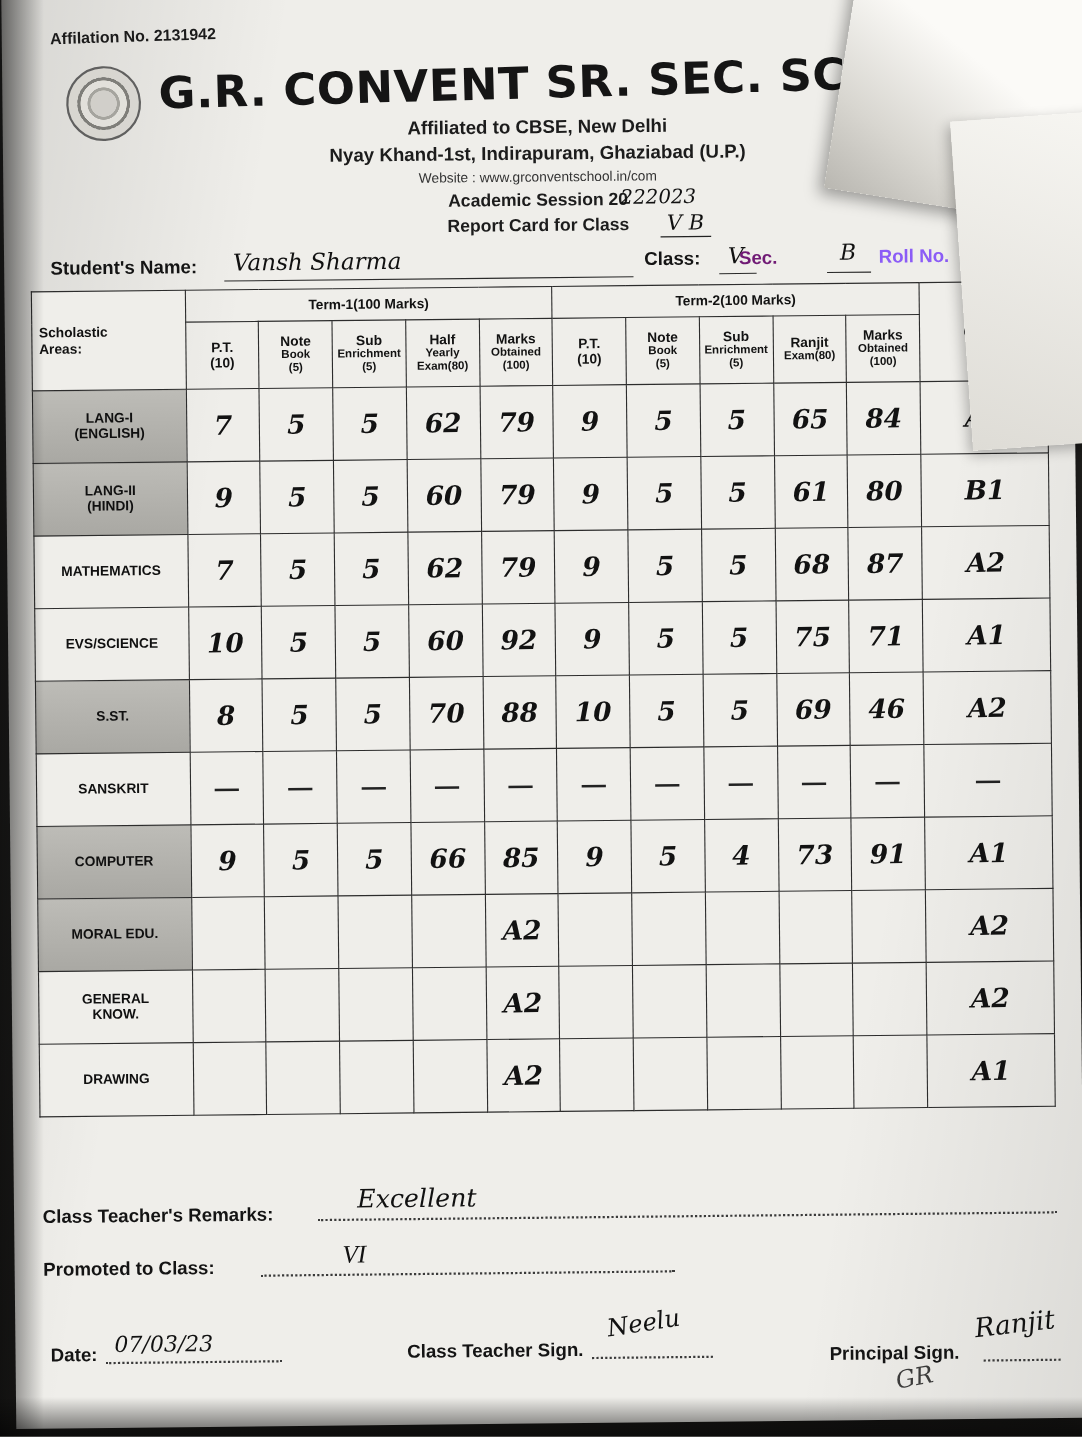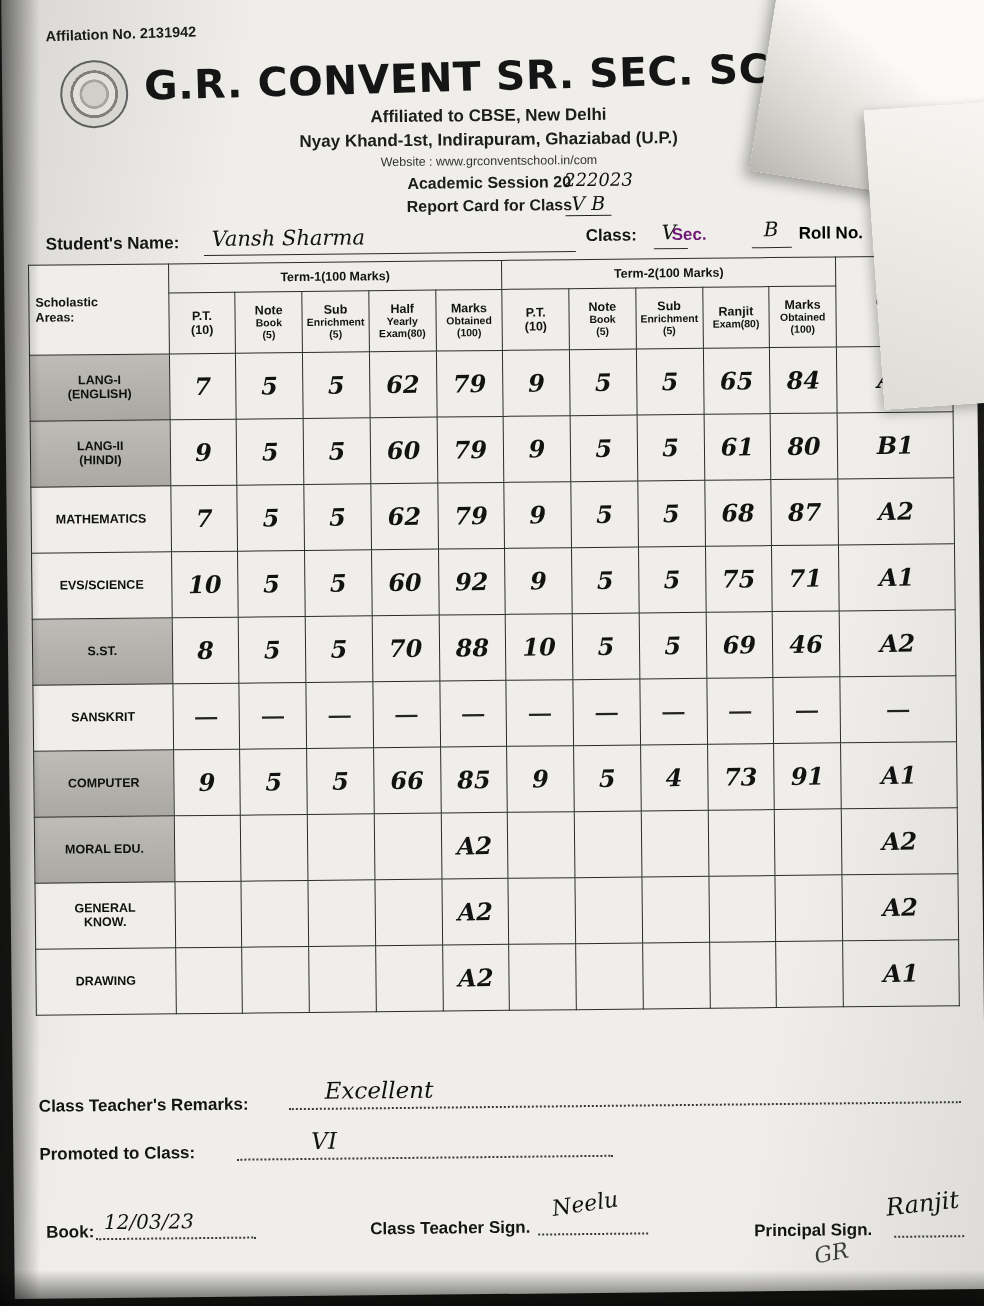--- a/index.html
+++ b/index.html
@@ -42,33 +42,33 @@
          transform:rotate(-1deg) scaleX(1.02);}
   .sub1{position:absolute;left:0;top:112px;width:972px;text-align:center;font-size:17px;color:#1c1c1c;font-weight:600;}
   .sub2{position:absolute;left:0;top:136px;width:972px;text-align:center;font-size:17px;color:#1c1c1c;font-weight:600;}
   .sub3{position:absolute;left:0;top:160px;width:972px;text-align:center;font-size:12.5px;color:#333;}
   .sub4{position:absolute;left:0;top:180px;width:972px;text-align:center;font-size:16px;color:#1c1c1c;font-weight:600;}
   .sub5{position:absolute;left:0;top:203px;width:972px;text-align:center;font-size:16px;color:#1c1c1c;font-weight:600;}
 
   .hand{font-family:"DejaVu Serif", serif;font-style:italic;color:#111;}
   .hw-session{position:absolute;left:561px;top:176px;font-size:18px;}
   .hw-class-top{position:absolute;left:562px;top:199px;font-size:19px;}
-  .u-line{border-bottom:1.3px solid #222;display:inline-block;padding:0 6px 1px 6px;}
+  .u-line{border-bottom:1.3px solid #222;display:inline-block;padding:0 6px 1px 6px;margin-left:35px;}
 
   
   .stu-label{position:absolute;left:42px;top:236px;font-size:17px;font-weight:600;color:#141414;}
   .stu-name{position:absolute;left:208px;top:230px;font-size:21px;}
   .stu-name-line{position:absolute;left:200px;top:258px;width:372px;border-bottom:1.4px solid #2a2a2a;}
   .cls-label{position:absolute;left:582px;top:233px;font-size:17px;font-weight:600;color:#141414;}
   .cls-val{position:absolute;left:658px;top:228px;font-size:20px;}
   .cls-line{position:absolute;left:650px;top:256px;width:34px;border-bottom:1.4px solid #2a2a2a;}
   .sec-label{position:absolute;left:668px;top:233px;font-size:17px;font-weight:600;color:#701a75;}
   .sec-val{position:absolute;left:760px;top:226px;font-size:20px;}
   .sec-line{position:absolute;left:748px;top:256px;width:40px;border-bottom:1.4px solid #2a2a2a;}
-  .roll-label{position:absolute;left:795px;top:233px;font-size:17px;font-weight:600;color:#000000;}
+  .roll-label{position:absolute;left:795px;top:233px;font-size:17px;font-weight:600;color:#8b5cf6;}
   .roll-val{position:absolute;left:908px;top:228px;font-size:20px;}
 
   
   table.report{
     position:absolute;left:24px;top:266px;width:924px;
     border-collapse:collapse;
     color:#121212;
   }
   table.report td,table.report th{
     border:1.3px solid #2c2c2c;
@@ -89,21 +89,21 @@
   tr.datarow td{height:63px;}
   .mk{font-family:"DejaVu Serif",serif;font-style:italic;font-size:24px;font-weight:600;color:#121212;}
   .dash{font-size:22px;font-weight:600;color:#222;}
 
   
   .remark-label{position:absolute;left:26px;top:1098px;font-size:17px;font-weight:700;color:#141414;}
   .remark-dots{position:absolute;left:276px;top:1112px;width:672px;border-bottom:2.2px dotted #3a3a3a;}
   .remark-val{position:absolute;left:312px;top:1082px;font-size:23px;}
   .promo-label{position:absolute;left:26px;top:1146px;font-size:17px;font-weight:700;color:#141414;}
   .promo-dots{position:absolute;left:224px;top:1162px;width:376px;border-bottom:2.2px dotted #3a3a3a;}
-  .promo-val{position:absolute;left:298px;top:1132px;font-size:23px;}
+  .promo-val{position:absolute;left:298px;top:1132px;font-size:23px;font-family:Liberation Serif, serif;}
   .date-label{position:absolute;left:32px;top:1224px;font-size:17px;font-weight:700;color:#141414;}
   .date-dots{position:absolute;left:82px;top:1240px;width:160px;border-bottom:2.2px dotted #3a3a3a;}
   .date-val{position:absolute;left:90px;top:1212px;font-size:20px;}
   .ct-label{position:absolute;left:356px;top:1224px;font-size:17px;font-weight:700;color:#141414;}
   .ct-dots{position:absolute;left:524px;top:1240px;width:110px;border-bottom:2.2px dotted #3a3a3a;}
   .ct-sign{position:absolute;left:538px;top:1198px;font-size:22px;transform:rotate(-8deg);}
   .pr-label{position:absolute;left:740px;top:1230px;font-size:17px;font-weight:700;color:#141414;}
   .pr-dots{position:absolute;left:880px;top:1246px;width:70px;border-bottom:2.2px dotted #3a3a3a;}
   .pr-sign{position:absolute;left:872px;top:1200px;font-size:24px;transform:rotate(-6deg);}
   .pr-sign2{position:absolute;left:800px;top:1250px;font-size:22px;transform:rotate(-10deg);opacity:.8;}
@@ -401,23 +401,23 @@
       </table>
 
       <div class="remark-label">Class Teacher's Remarks:</div>
       <div class="remark-dots"></div>
       <div class="hand remark-val">Excellent</div>
 
       <div class="promo-label">Promoted to Class:</div>
       <div class="promo-dots"></div>
       <div class="hand promo-val">VI</div>
 
-      <div class="date-label">Book:</div>
+      <div class="date-label">Date:</div>
       <div class="date-dots"></div>
-      <div class="hand date-val">12/03/23</div>
+      <div class="hand date-val">07/03/23</div>
 
       <div class="ct-label">Class Teacher Sign.</div>
       <div class="ct-dots"></div>
       <div class="hand ct-sign">Neelu</div>
 
       <div class="pr-label">Principal Sign.</div>
       <div class="pr-dots"></div>
       <div class="hand pr-sign">Ranjit</div>
       <div class="hand pr-sign2">GR</div>
 

